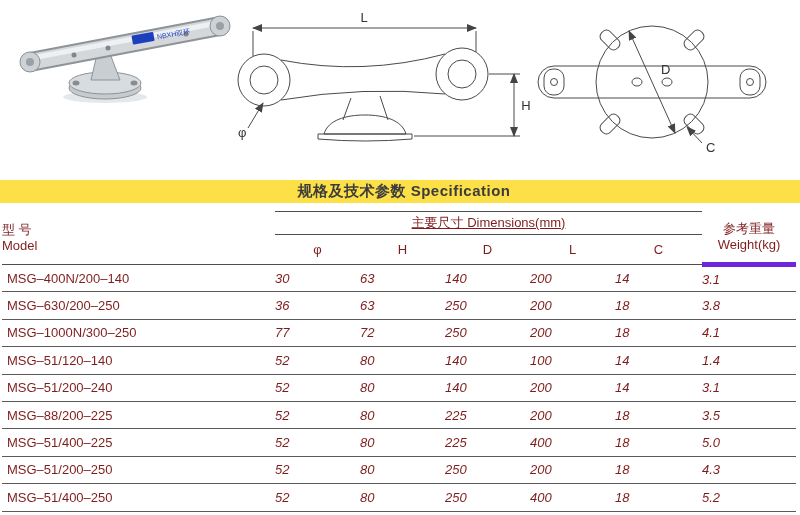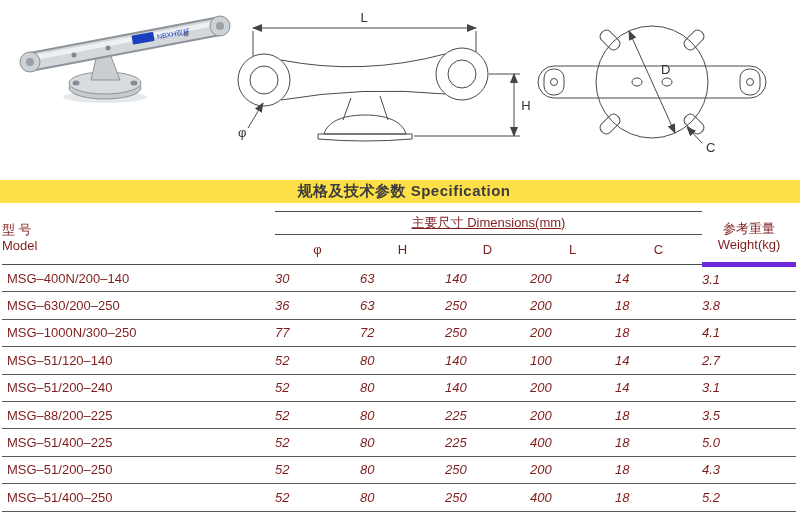--- a/index.html
+++ b/index.html
@@ -195,21 +195,21 @@
         <td class="num">18</td>
         <td class="num">4.1</td>
       </tr>
       <tr>
         <td class="model">MSG–51/120–140</td>
         <td class="num">52</td>
         <td class="num">80</td>
         <td class="num">140</td>
         <td class="num">100</td>
         <td class="num">14</td>
-        <td class="num">2.7</td>
+        <td class="num">1.4</td>
       </tr>
       <tr>
         <td class="model">MSG–51/200–240</td>
         <td class="num">52</td>
         <td class="num">80</td>
         <td class="num">140</td>
         <td class="num">200</td>
         <td class="num">14</td>
         <td class="num">3.1</td>
       </tr>

